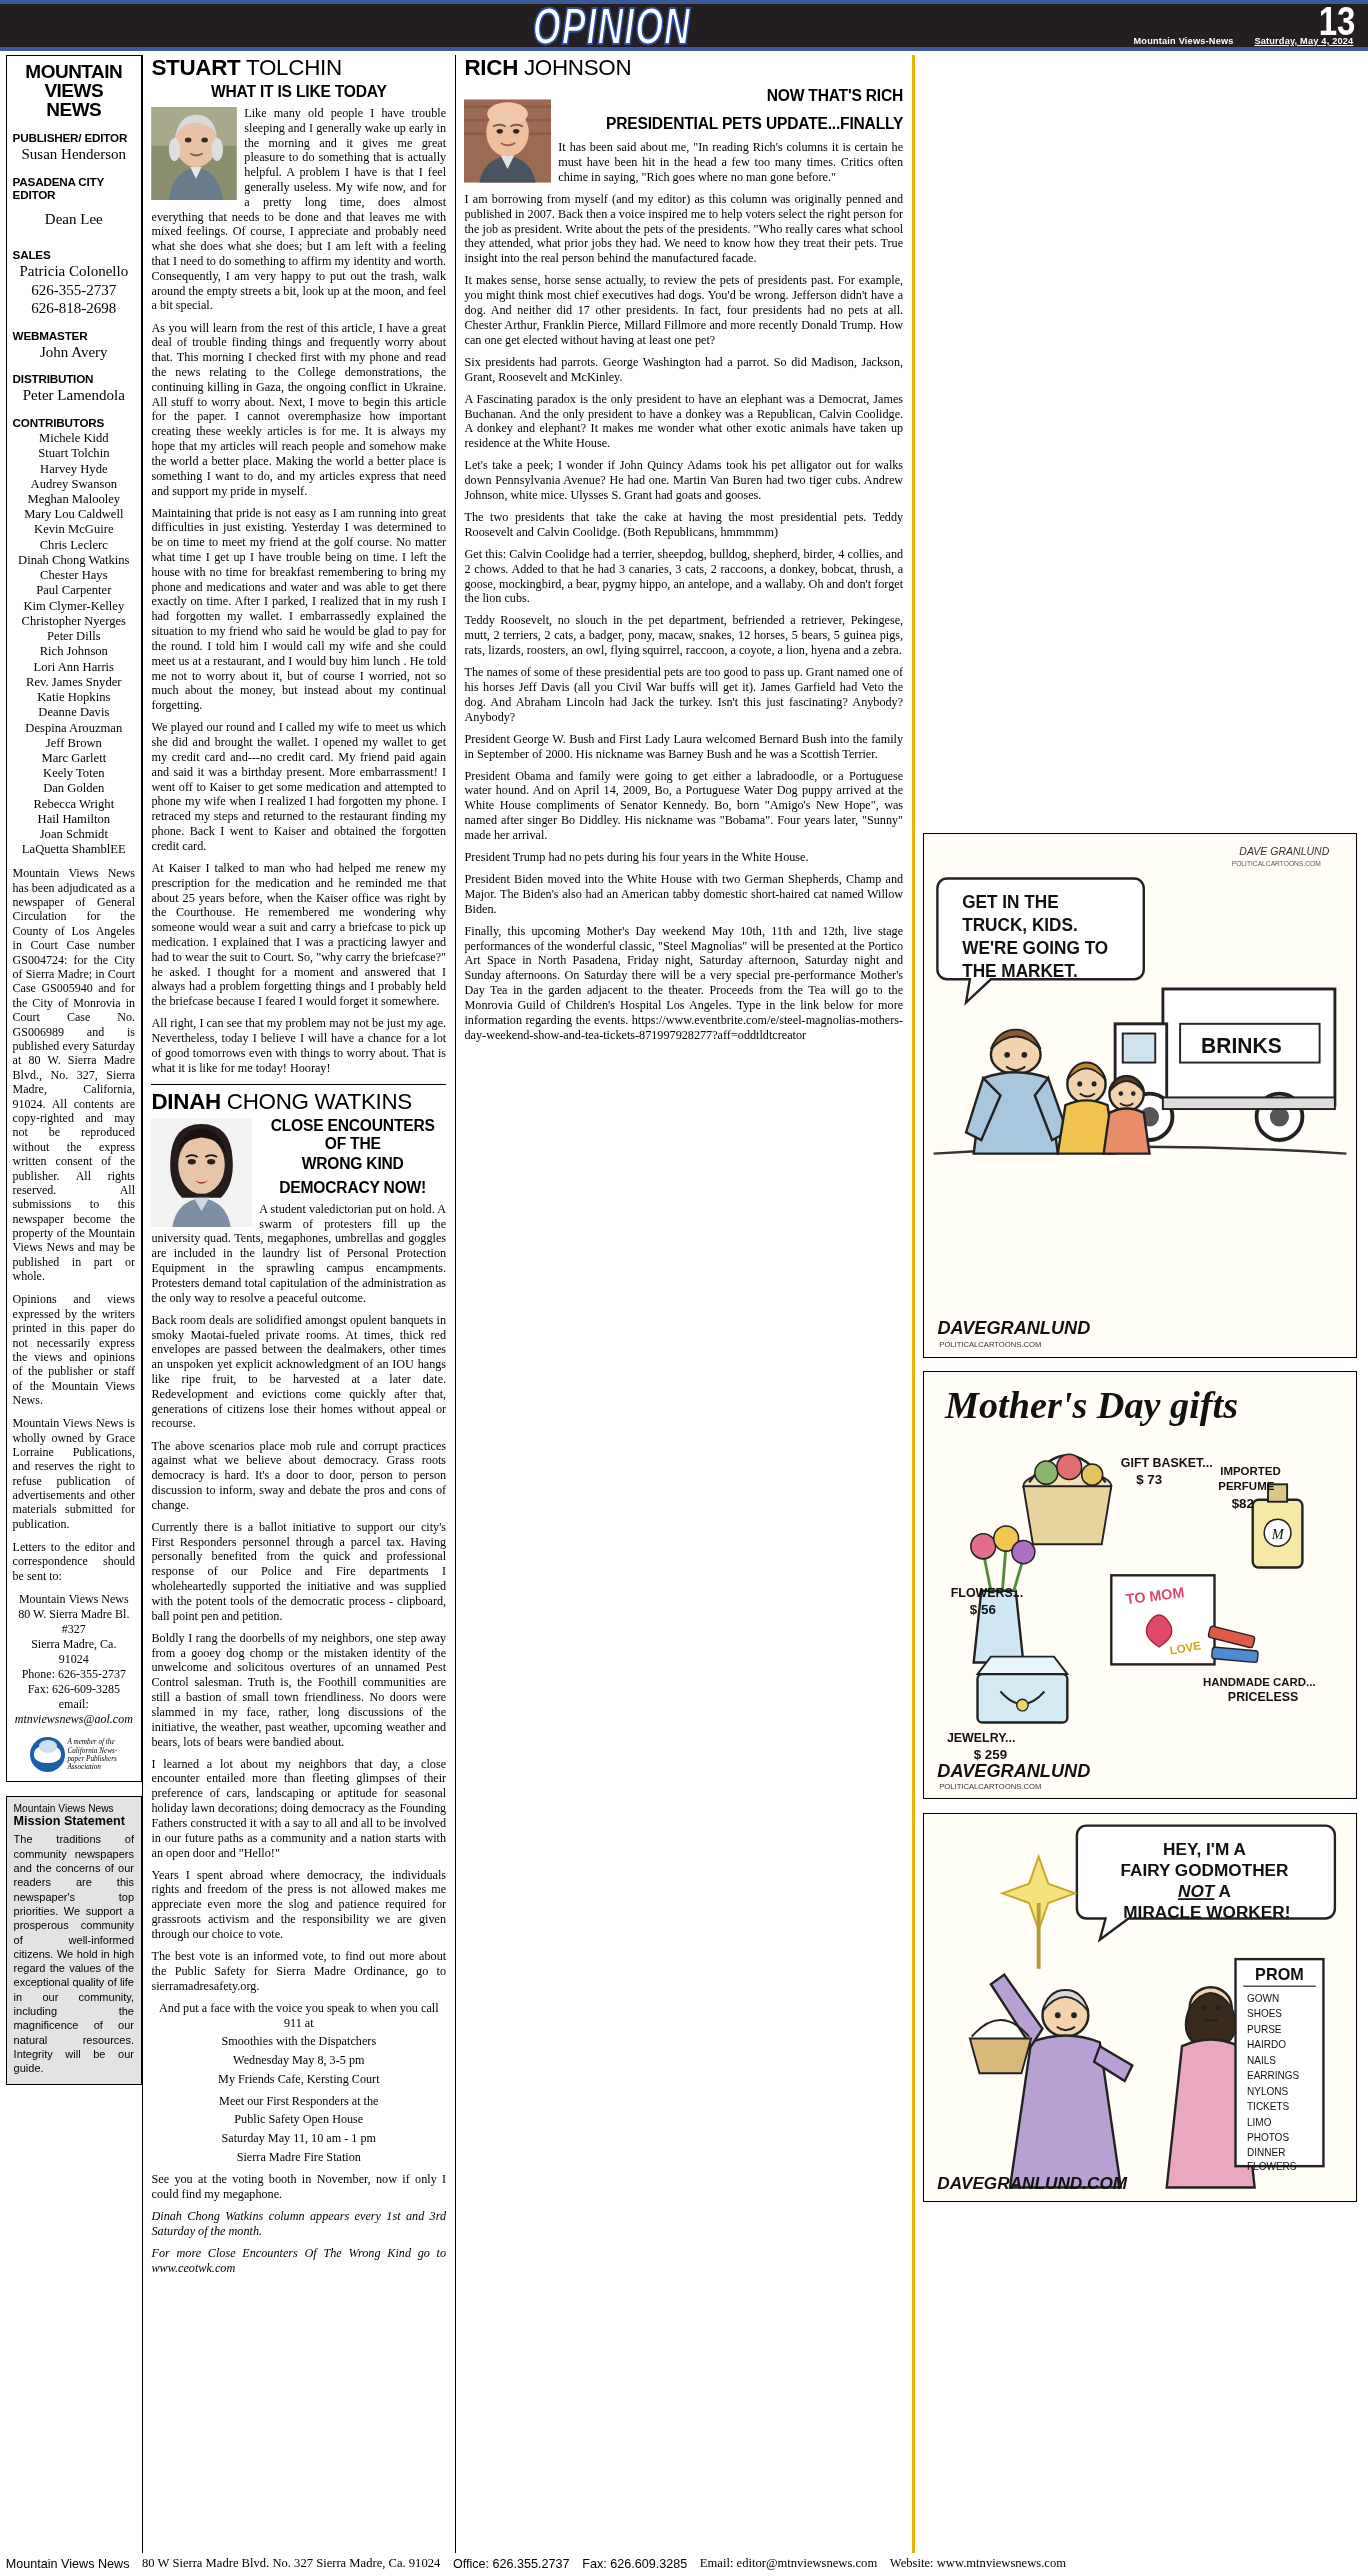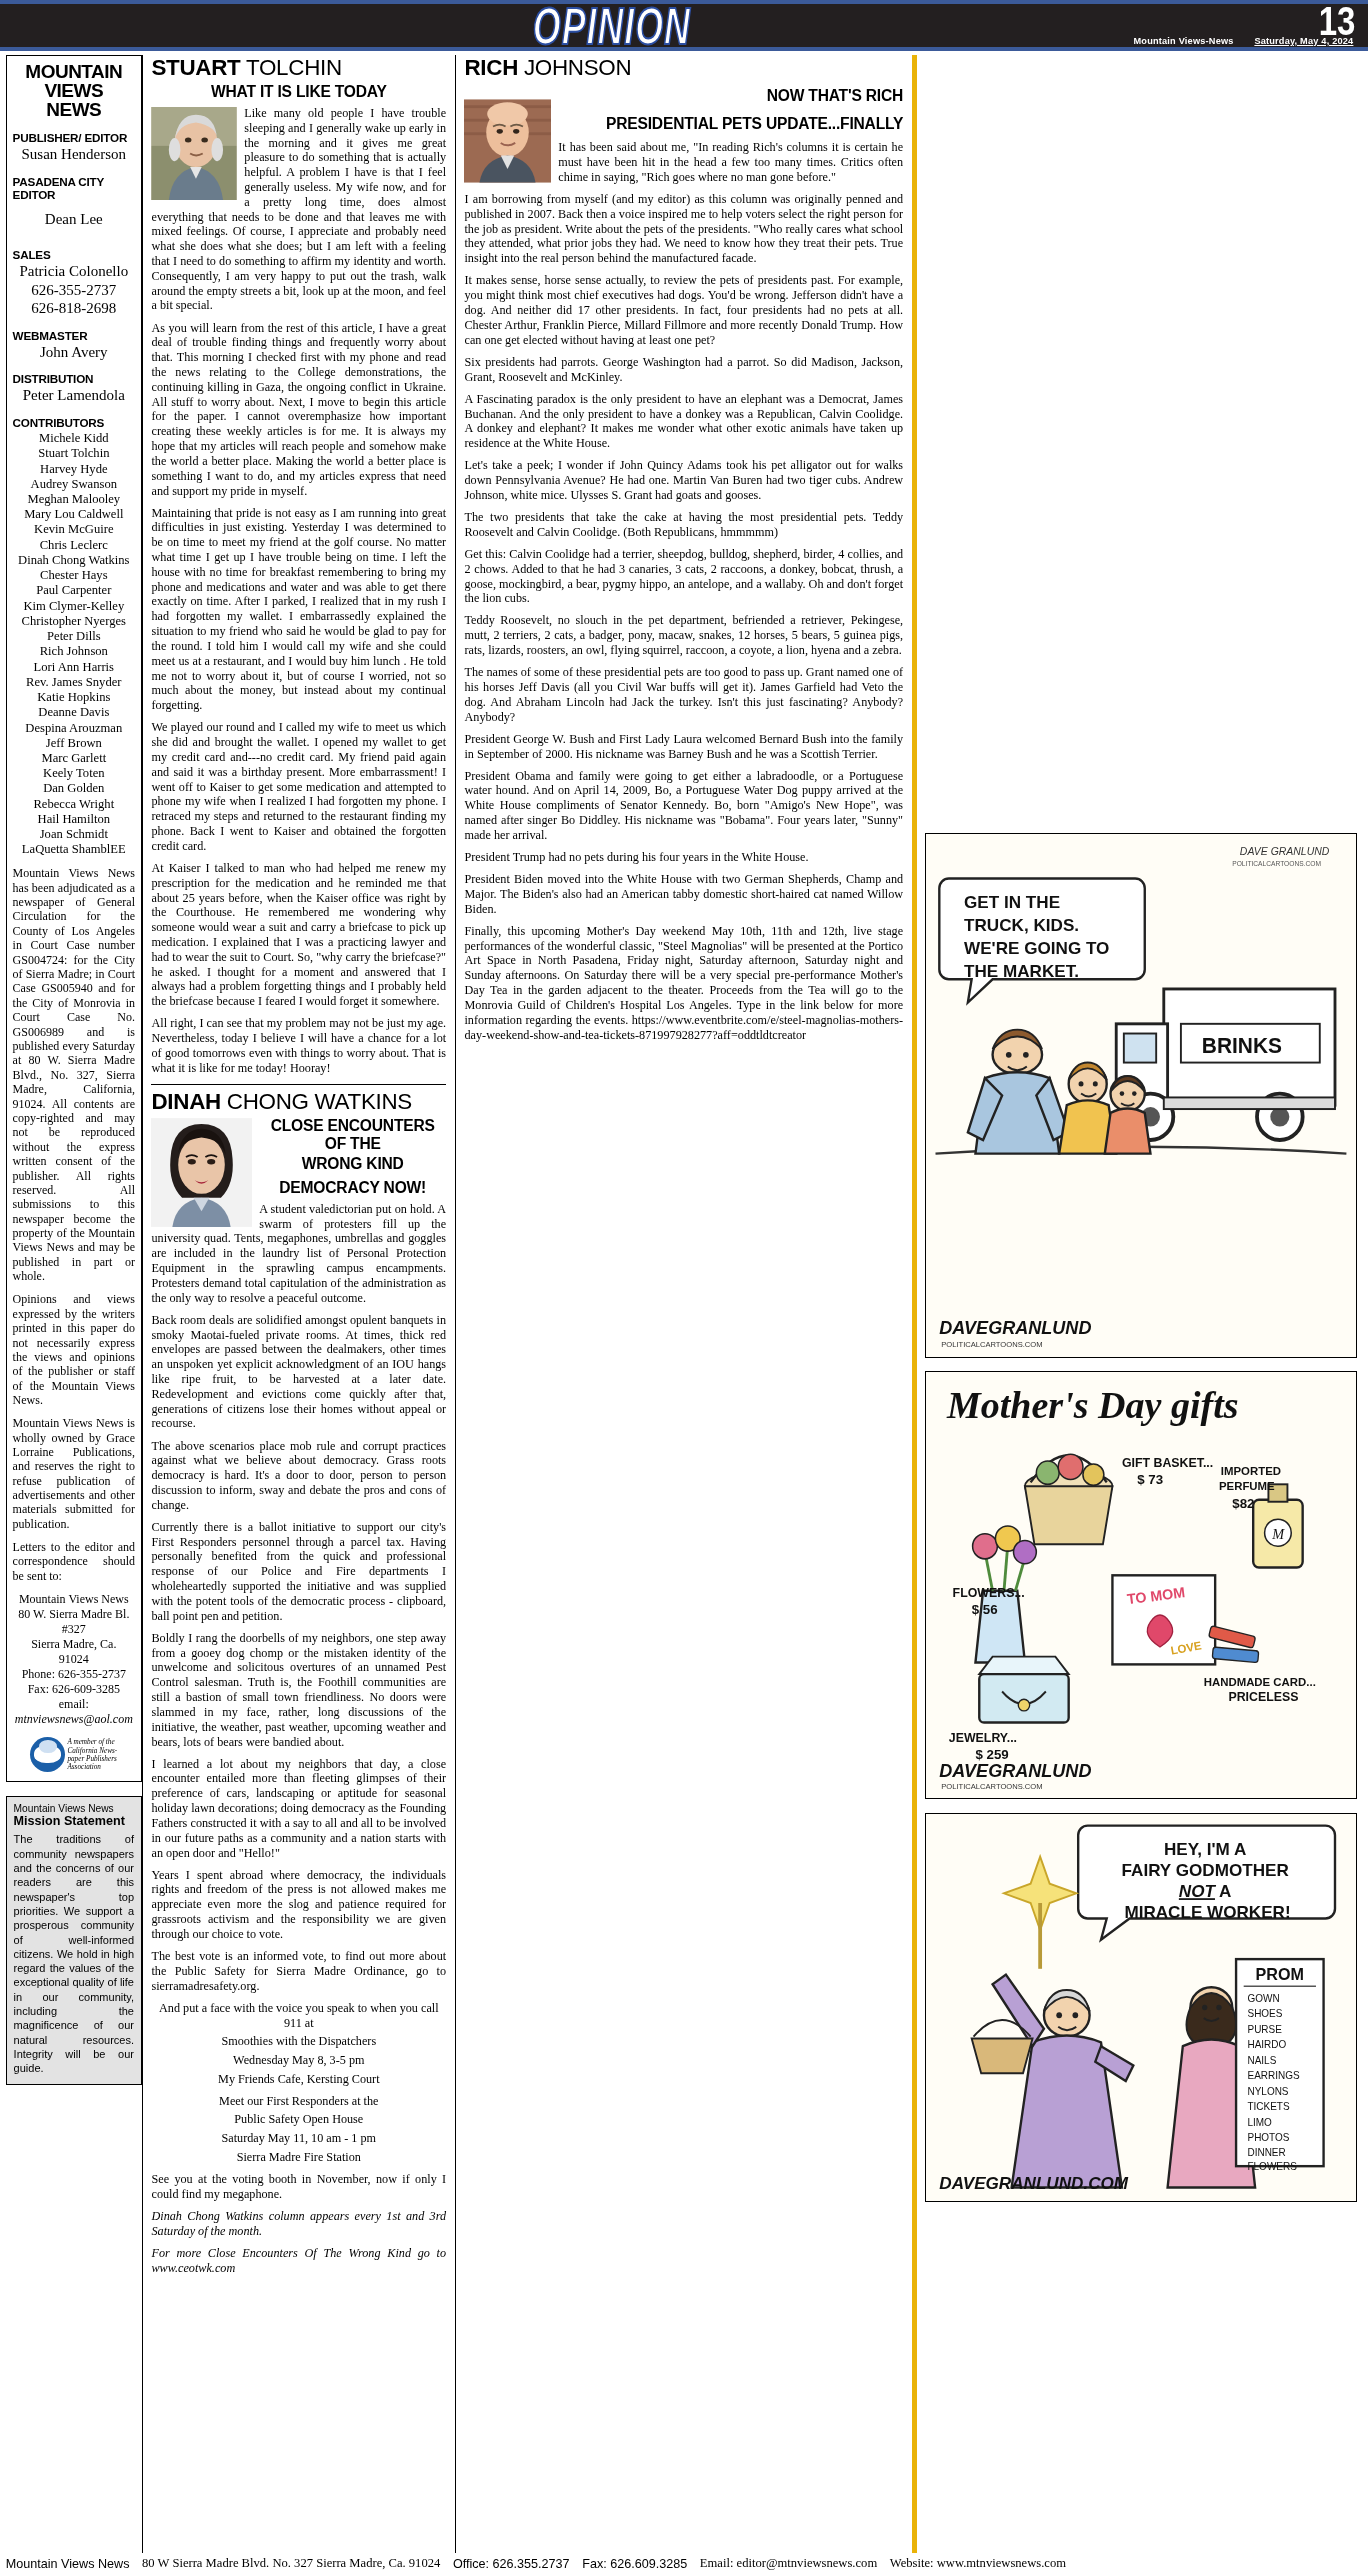--- a/index.html
+++ b/index.html
@@ -46,21 +46,21 @@
   .masthead-rule-bot { height:3.9px; background:#3b5a99; }
 
   
   .page {
     display:flex; width:1369px; height:2502px;
     padding:3.9px 5.8px 0 5.8px; gap:0;
   }
   .col-sidebar { width:136px; flex:0 0 136px; }
   .col-a { width:313px; flex:0 0 313px; padding:0 8.7px; border-left:1.9px solid #000; }
   .col-b { width:457px; flex:0 0 457px; padding:0 8.7px; border-left:1.9px solid #000; }
-  .col-c { flex:1 1 auto; padding:0 5.8px 0 8.7px; border-left:5px solid #eab308; }
+  .col-c { flex:1 1 auto; padding:0 5.8px 0 8.7px; border-left:3px solid #eab308; }
 
   
   .sb-box { border:1.9px solid #000; padding:5.8px 5.8px 9.7px 5.8px; }
   .sb-title {
     font-family:"Liberation Sans", sans-serif;
     font-weight:bold; font-size:19px; line-height:1.02;
     text-align:center; letter-spacing:-0.5px;
   }
   .sb-head {
     font-family:"Liberation Sans", sans-serif;

